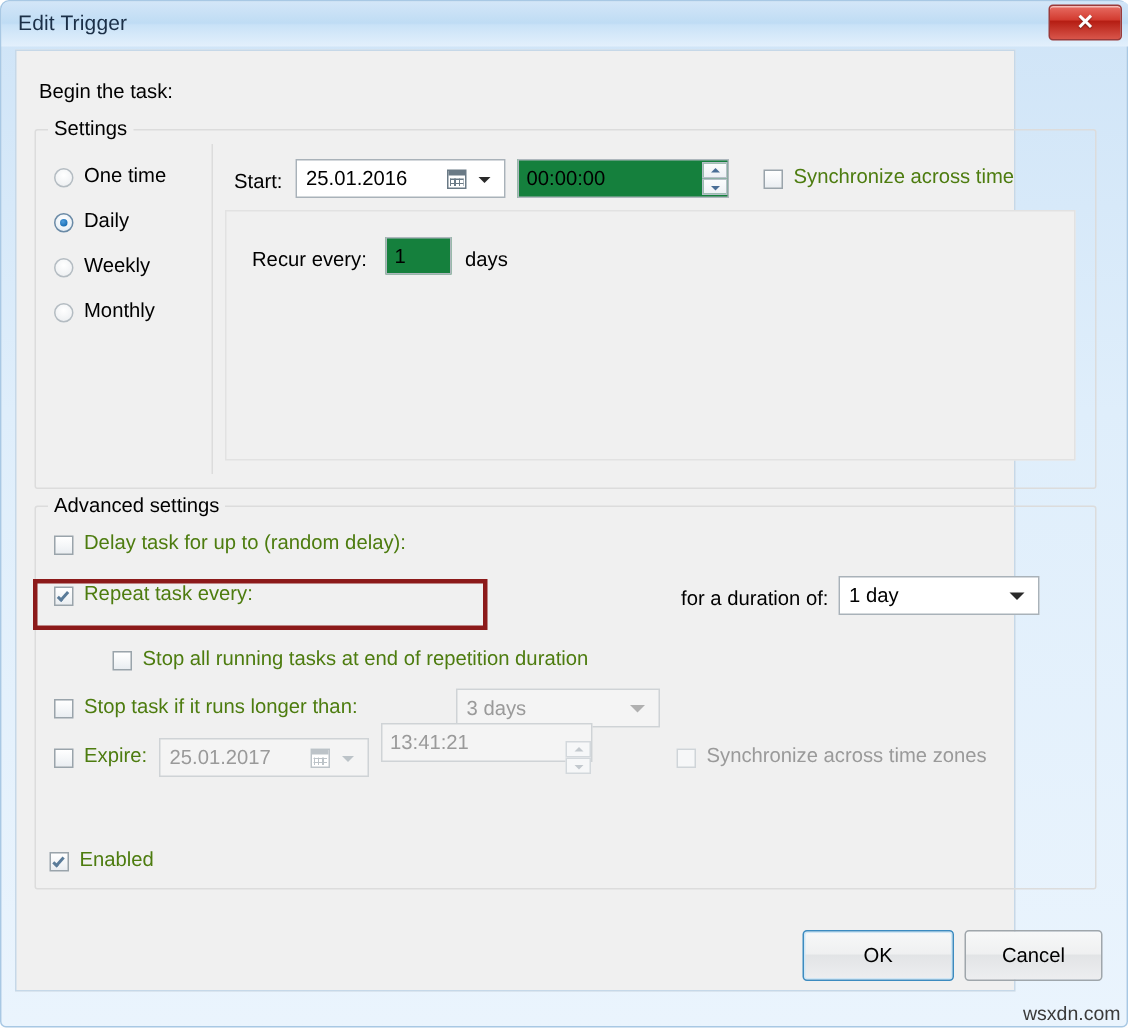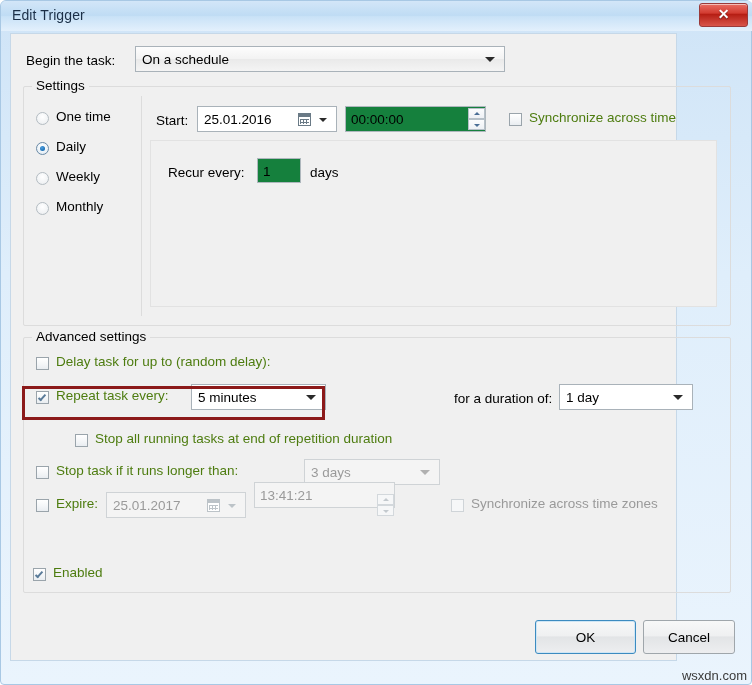--- a/index.html
+++ b/index.html
@@ -343,24 +343,20 @@
   <div id="titlebar">
     <div id="title-text">Edit Trigger</div>
     <div id="close-btn">
       <div class="x">✕</div>
     </div>
   </div>
 
   <div id="client">
 
     <div class="lbl" style="left:15px; top:19px;">Begin the task:</div>
-    <div class="combo" style="left:124px; top:12px; width:370px; height:26px;">
-      <span class="val">On a schedule</span>
-      <span class="arrow"></span>
-    </div>
 
     <div class="groupbox" style="left:12px; top:52px; width:708px; height:240px;"></div>
     <div class="grouplabel" style="left:21px; top:44px;">Settings</div>
     <div class="vdivider" style="left:130px; top:62px; height:220px;"></div>
 
     <div class="radio" style="left:25px; top:78px;">
       <span class="dot"></span>
       <span class="rlabel">One time</span>
     </div>
     <div class="radio checked" style="left:25px; top:108px;">
@@ -406,24 +402,20 @@
 
     <div class="check" style="left:25px; top:323px;">
       <span class="box"></span>
       <span class="clabel">Delay task for up to (random delay):</span>
     </div>
 
     <div class="check checked" style="left:25px; top:357px;">
       <span class="box"></span>
       <span class="clabel">Repeat task every:</span>
     </div>
-    <div class="combo white" style="left:180px; top:350px; width:135px; height:26px;">
-      <span class="val">5 minutes</span>
-      <span class="arrow"></span>
-    </div>
     <div class="lbl" style="left:427px; top:357px;margin-left:16px;">for a duration of:</div>
     <div class="combo white" style="left:548px; top:350px; width:134px; height:26px;">
       <span class="val">1 day</span>
       <span class="arrow"></span>
     </div>
     <div id="highlight" style="left:11px; top:352px; width:303px; height:34px;"></div>
 
     <div class="check" style="left:64px; top:400px;">
       <span class="box"></span>
       <span class="clabel">Stop all running tasks at end of repetition duration</span>

